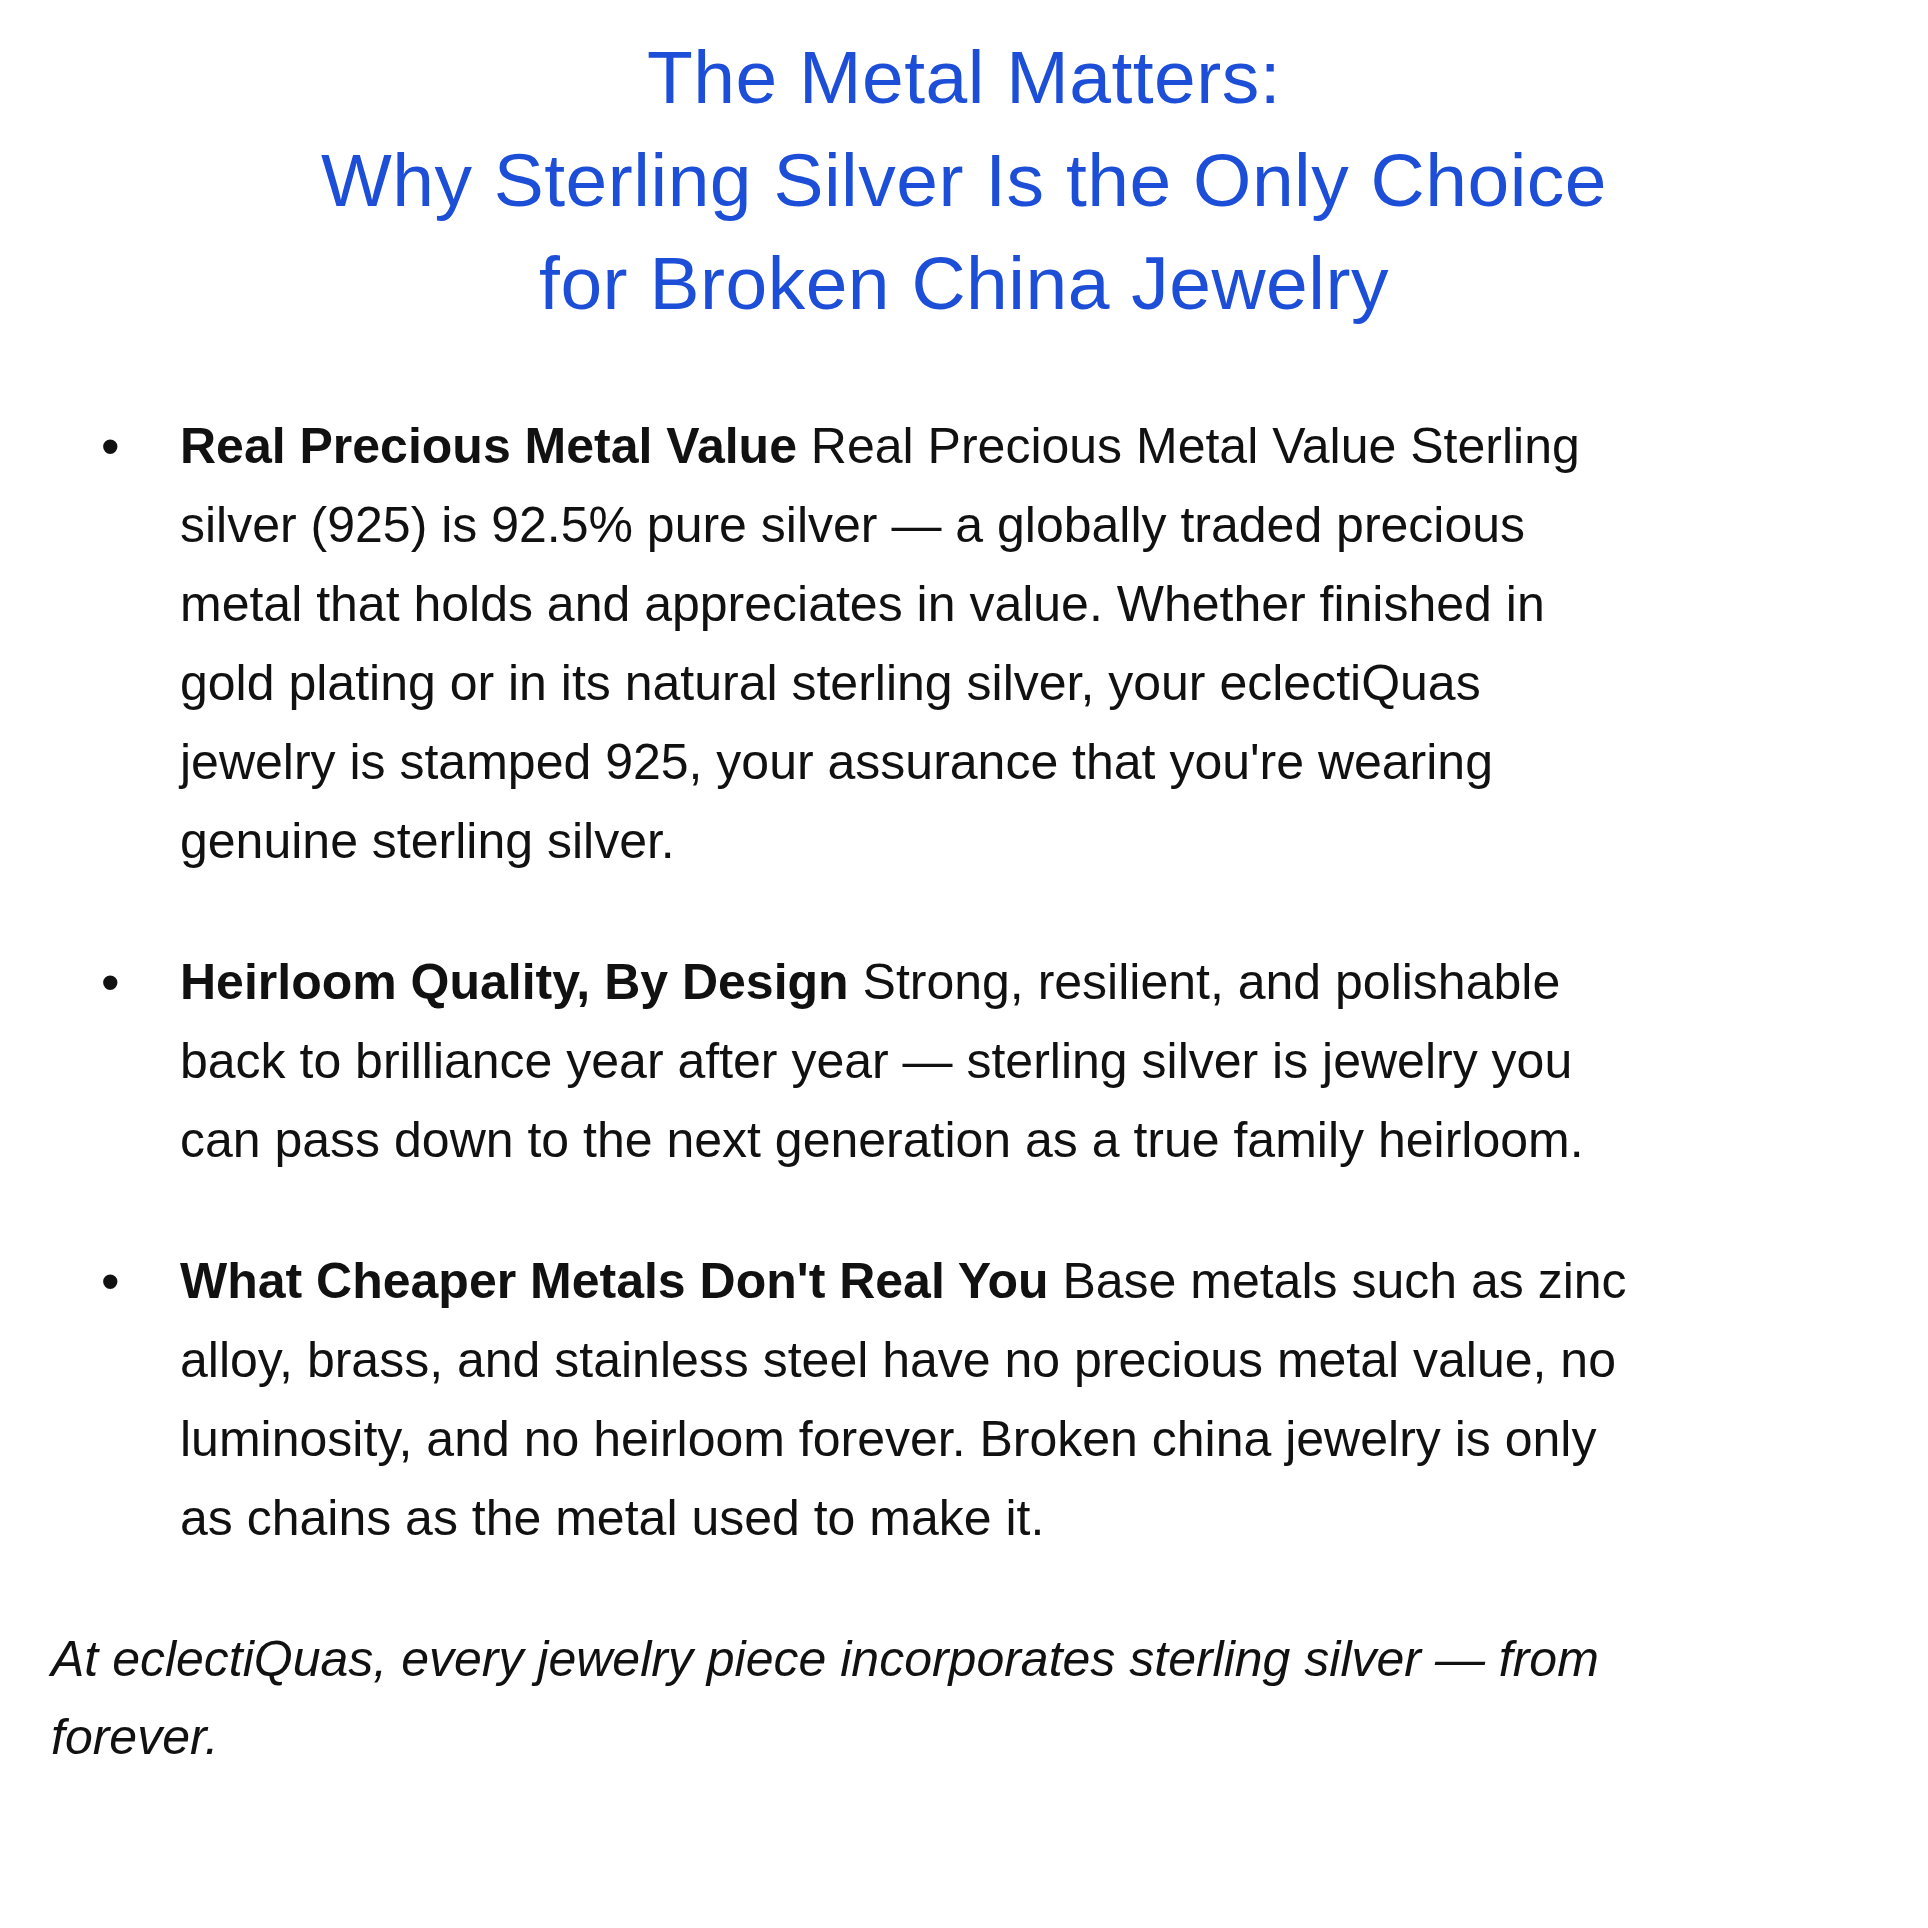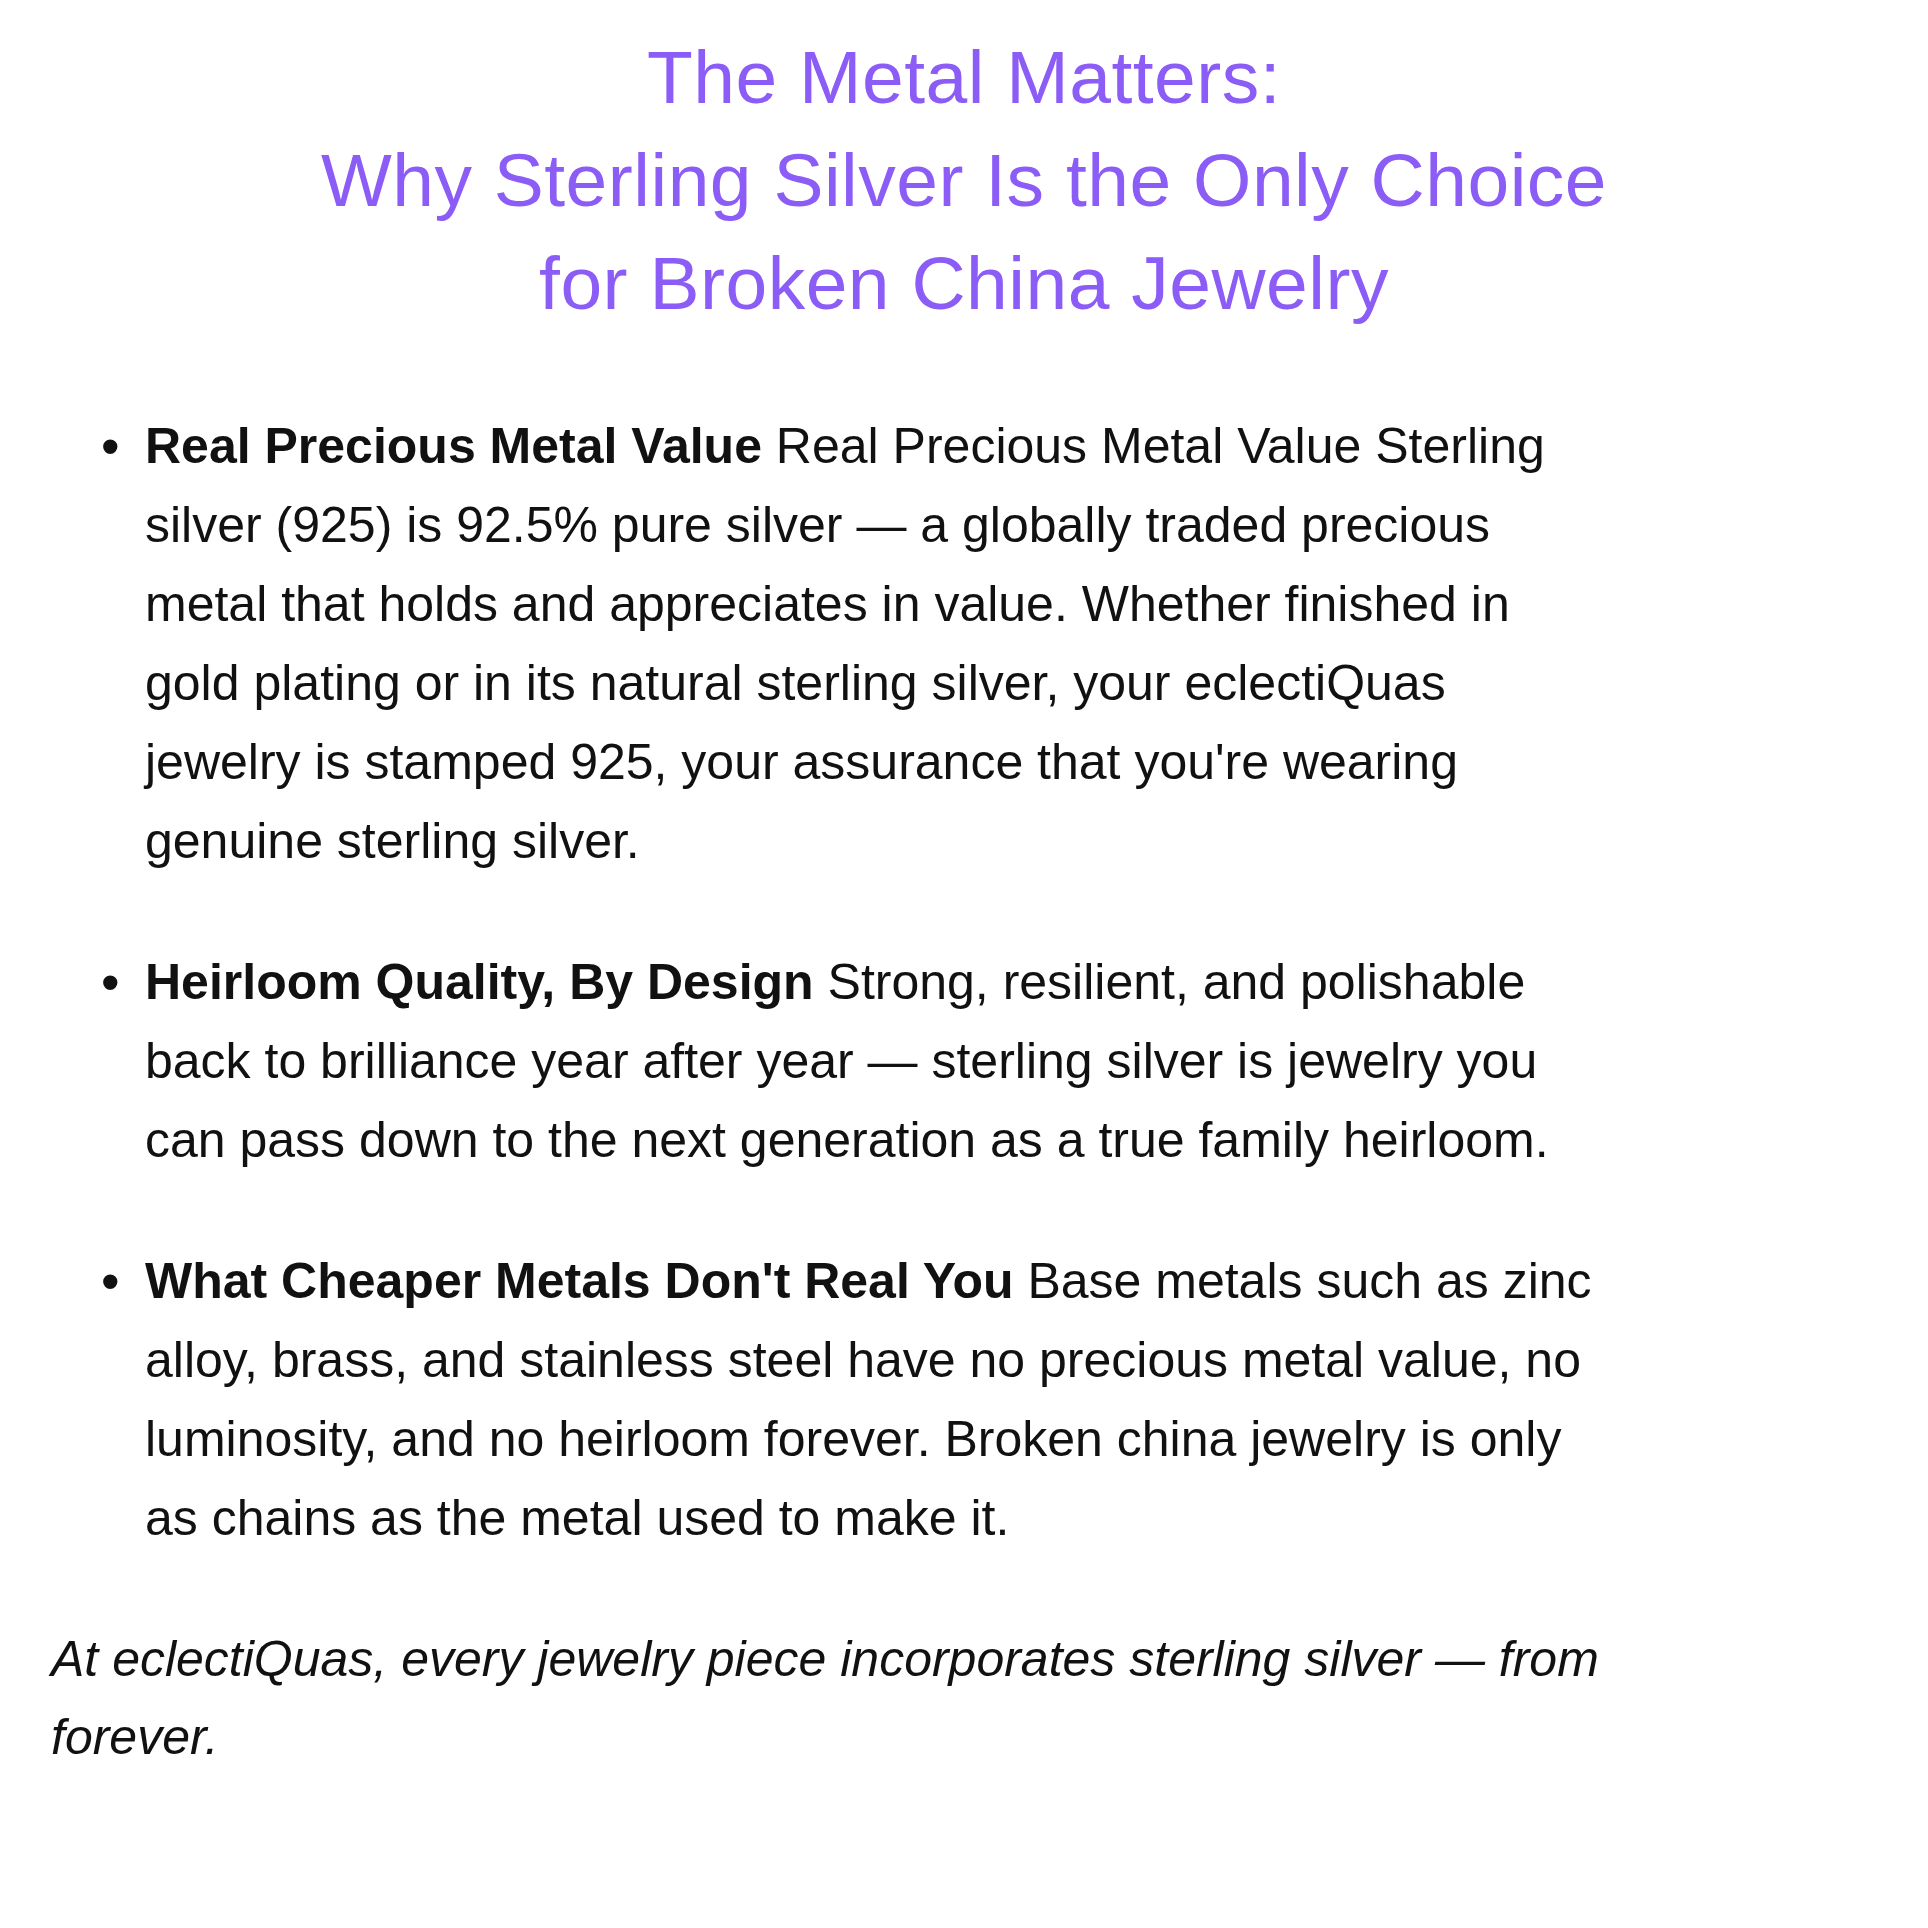--- a/index.html
+++ b/index.html
@@ -18,21 +18,21 @@
     box-sizing: border-box;
     width: 1928px;
     height: 1928px;
     padding-top: 26px;
   }
   .title {
     text-align: center;
     font-size: 75px;
     line-height: 103px;
     font-weight: 400;
-    color: #8b5cf6;
+    color: #1d4ed8;
     letter-spacing: 0.5px;
   }
   .bullets {
     margin-top: 72px;
   }
   .bullet {
     display: flex;
     align-items: flex-start;
     padding-left: 101px;
     padding-right: 55px;
@@ -40,20 +40,21 @@
   }
   .bullet-marker {
     flex: 0 0 44px;
     font-size: 53px;
     line-height: 79px;
   }
   .bullet-body {
     font-size: 50px;
     line-height: 79px;
     font-weight: 400;
+    margin-left: 35px;
   }
   .lead-bold {
     font-weight: 700;
   }
   .footer-para {
     margin: 0 51px 0 51px;
     font-size: 50px;
     line-height: 78px;
     font-style: italic;
     font-weight: 400;

